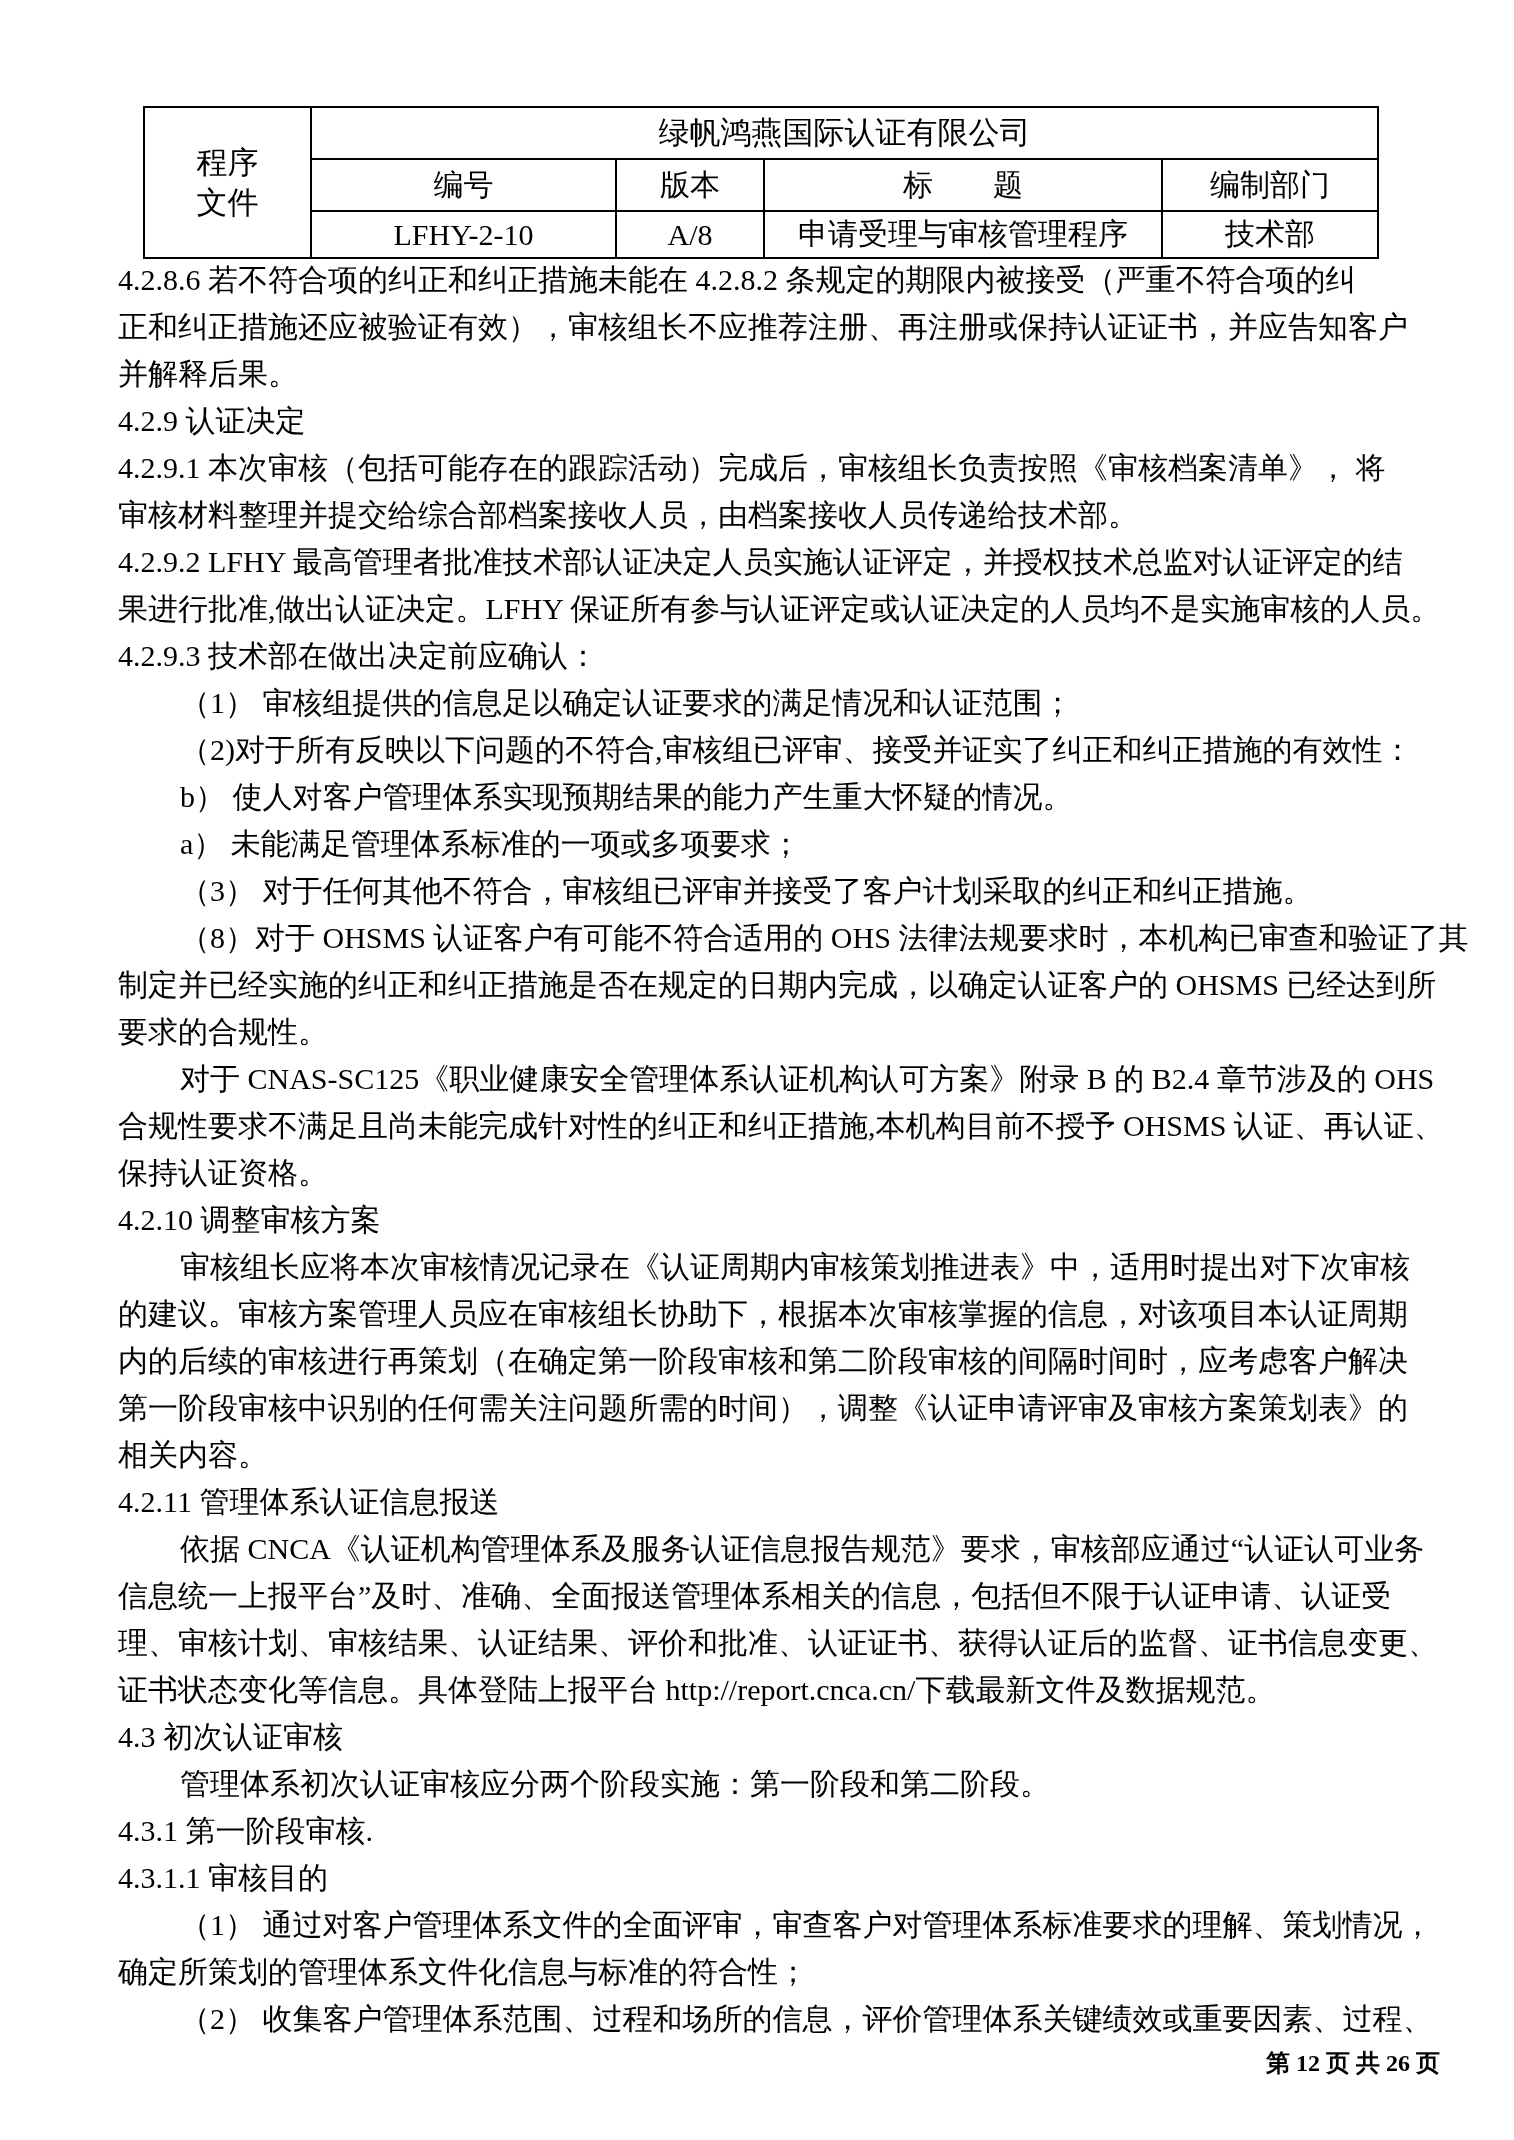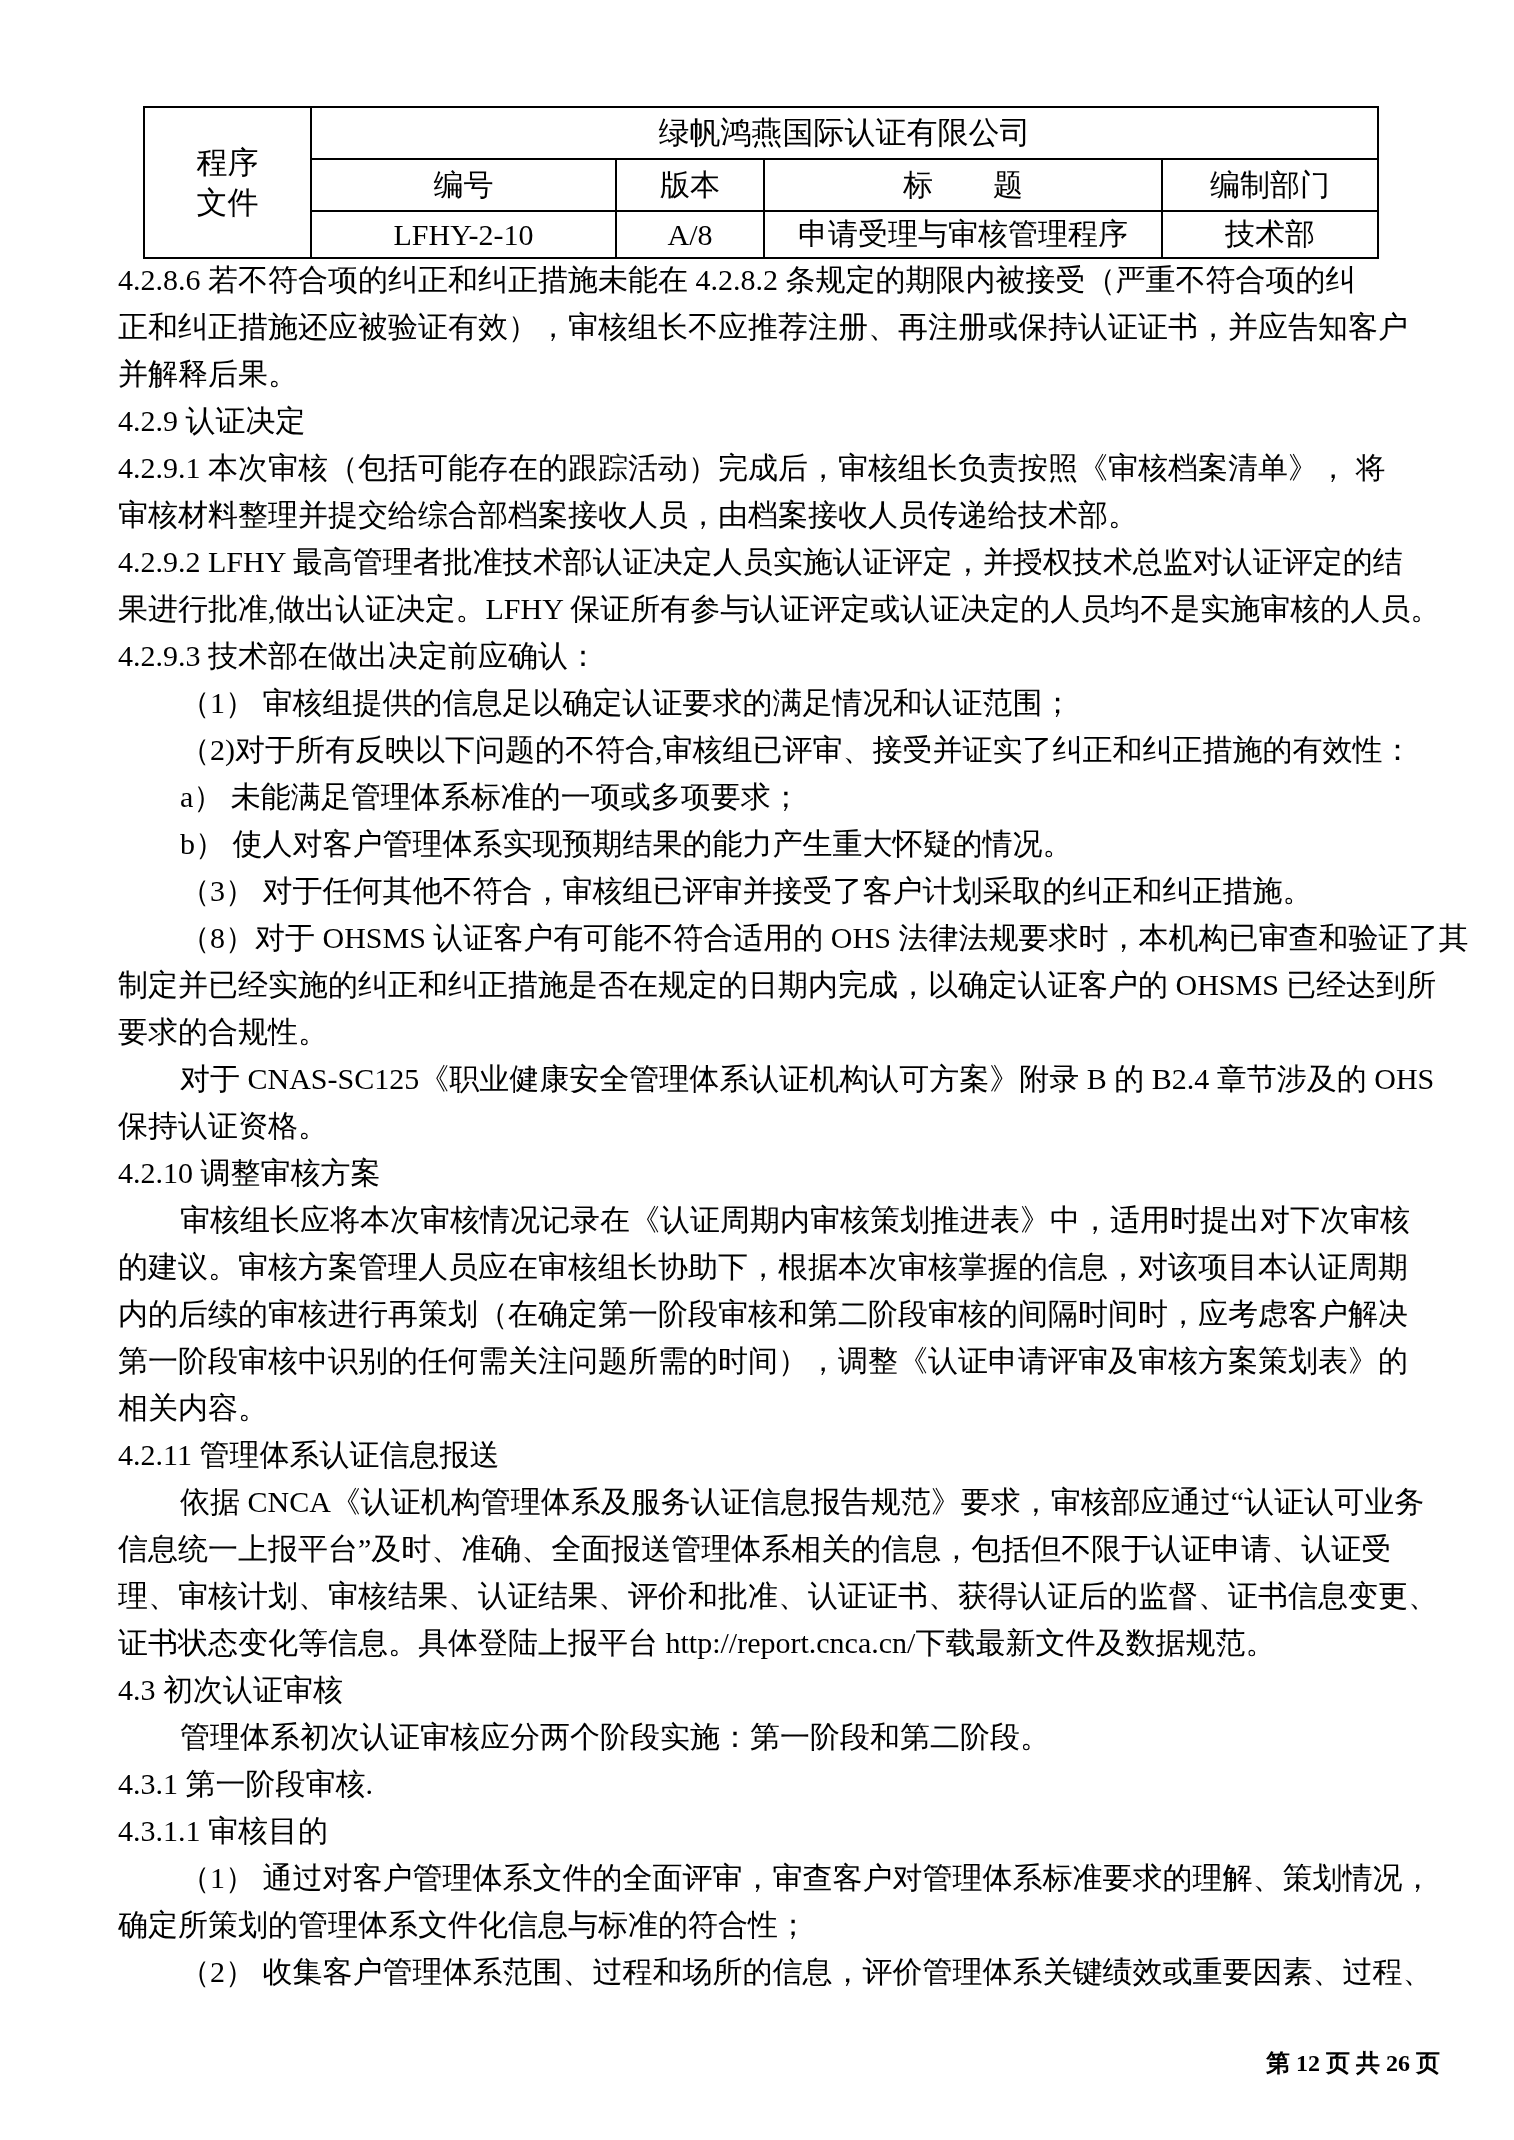--- a/index.html
+++ b/index.html
@@ -83,27 +83,28 @@
     <div class="line">正和纠正措施还应被验证有效），审核组长不应推荐注册、再注册或保持认证证书，并应告知客户</div>
     <div class="line">并解释后果。</div>
     <div class="line">4.2.9 认证决定</div>
     <div class="line">4.2.9.1 本次审核（包括可能存在的跟踪活动）完成后，审核组长负责按照《审核档案清单》， 将</div>
     <div class="line">审核材料整理并提交给综合部档案接收人员，由档案接收人员传递给技术部。</div>
     <div class="line">4.2.9.2 LFHY 最高管理者批准技术部认证决定人员实施认证评定，并授权技术总监对认证评定的结</div>
     <div class="line">果进行批准,做出认证决定。LFHY 保证所有参与认证评定或认证决定的人员均不是实施审核的人员。</div>
     <div class="line">4.2.9.3 技术部在做出决定前应确认：</div>
     <div class="line i1">（1） 审核组提供的信息足以确定认证要求的满足情况和认证范围；</div>
     <div class="line i1">（2)对于所有反映以下问题的不符合,审核组已评审、接受并证实了纠正和纠正措施的有效性：</div>
+    <div class="line i1">b） 使人对客户管理体系实现预期结果的能力产生重大怀疑的情况。</div>
     <div class="line i1">a） 未能满足管理体系标准的一项或多项要求；</div>
-    <div class="line i1">b） 使人对客户管理体系实现预期结果的能力产生重大怀疑的情况。</div>
     <div class="line i1">（3） 对于任何其他不符合，审核组已评审并接受了客户计划采取的纠正和纠正措施。</div>
     <div class="line i1">（8）对于 OHSMS 认证客户有可能不符合适用的 OHS 法律法规要求时，本机构已审查和验证了其</div>
     <div class="line">制定并已经实施的纠正和纠正措施是否在规定的日期内完成，以确定认证客户的 OHSMS 已经达到所</div>
     <div class="line">要求的合规性。</div>
     <div class="line i1">对于 CNAS-SC125《职业健康安全管理体系认证机构认可方案》附录 B 的 B2.4 章节涉及的 OHS</div>
+    <div class="line">合规性要求不满足且尚未能完成针对性的纠正和纠正措施,本机构目前不授予 OHSMS 认证、再认证、</div>
     <div class="line">保持认证资格。</div>
     <div class="line">4.2.10 调整审核方案</div>
     <div class="line i1">审核组长应将本次审核情况记录在《认证周期内审核策划推进表》中，适用时提出对下次审核</div>
     <div class="line">的建议。审核方案管理人员应在审核组长协助下，根据本次审核掌握的信息，对该项目本认证周期</div>
     <div class="line">内的后续的审核进行再策划（在确定第一阶段审核和第二阶段审核的间隔时间时，应考虑客户解决</div>
     <div class="line">第一阶段审核中识别的任何需关注问题所需的时间），调整《认证申请评审及审核方案策划表》的</div>
     <div class="line">相关内容。</div>
     <div class="line">4.2.11 管理体系认证信息报送</div>
     <div class="line i1">依据 CNCA《认证机构管理体系及服务认证信息报告规范》要求，审核部应通过“认证认可业务</div>
     <div class="line">信息统一上报平台”及时、准确、全面报送管理体系相关的信息，包括但不限于认证申请、认证受</div>

